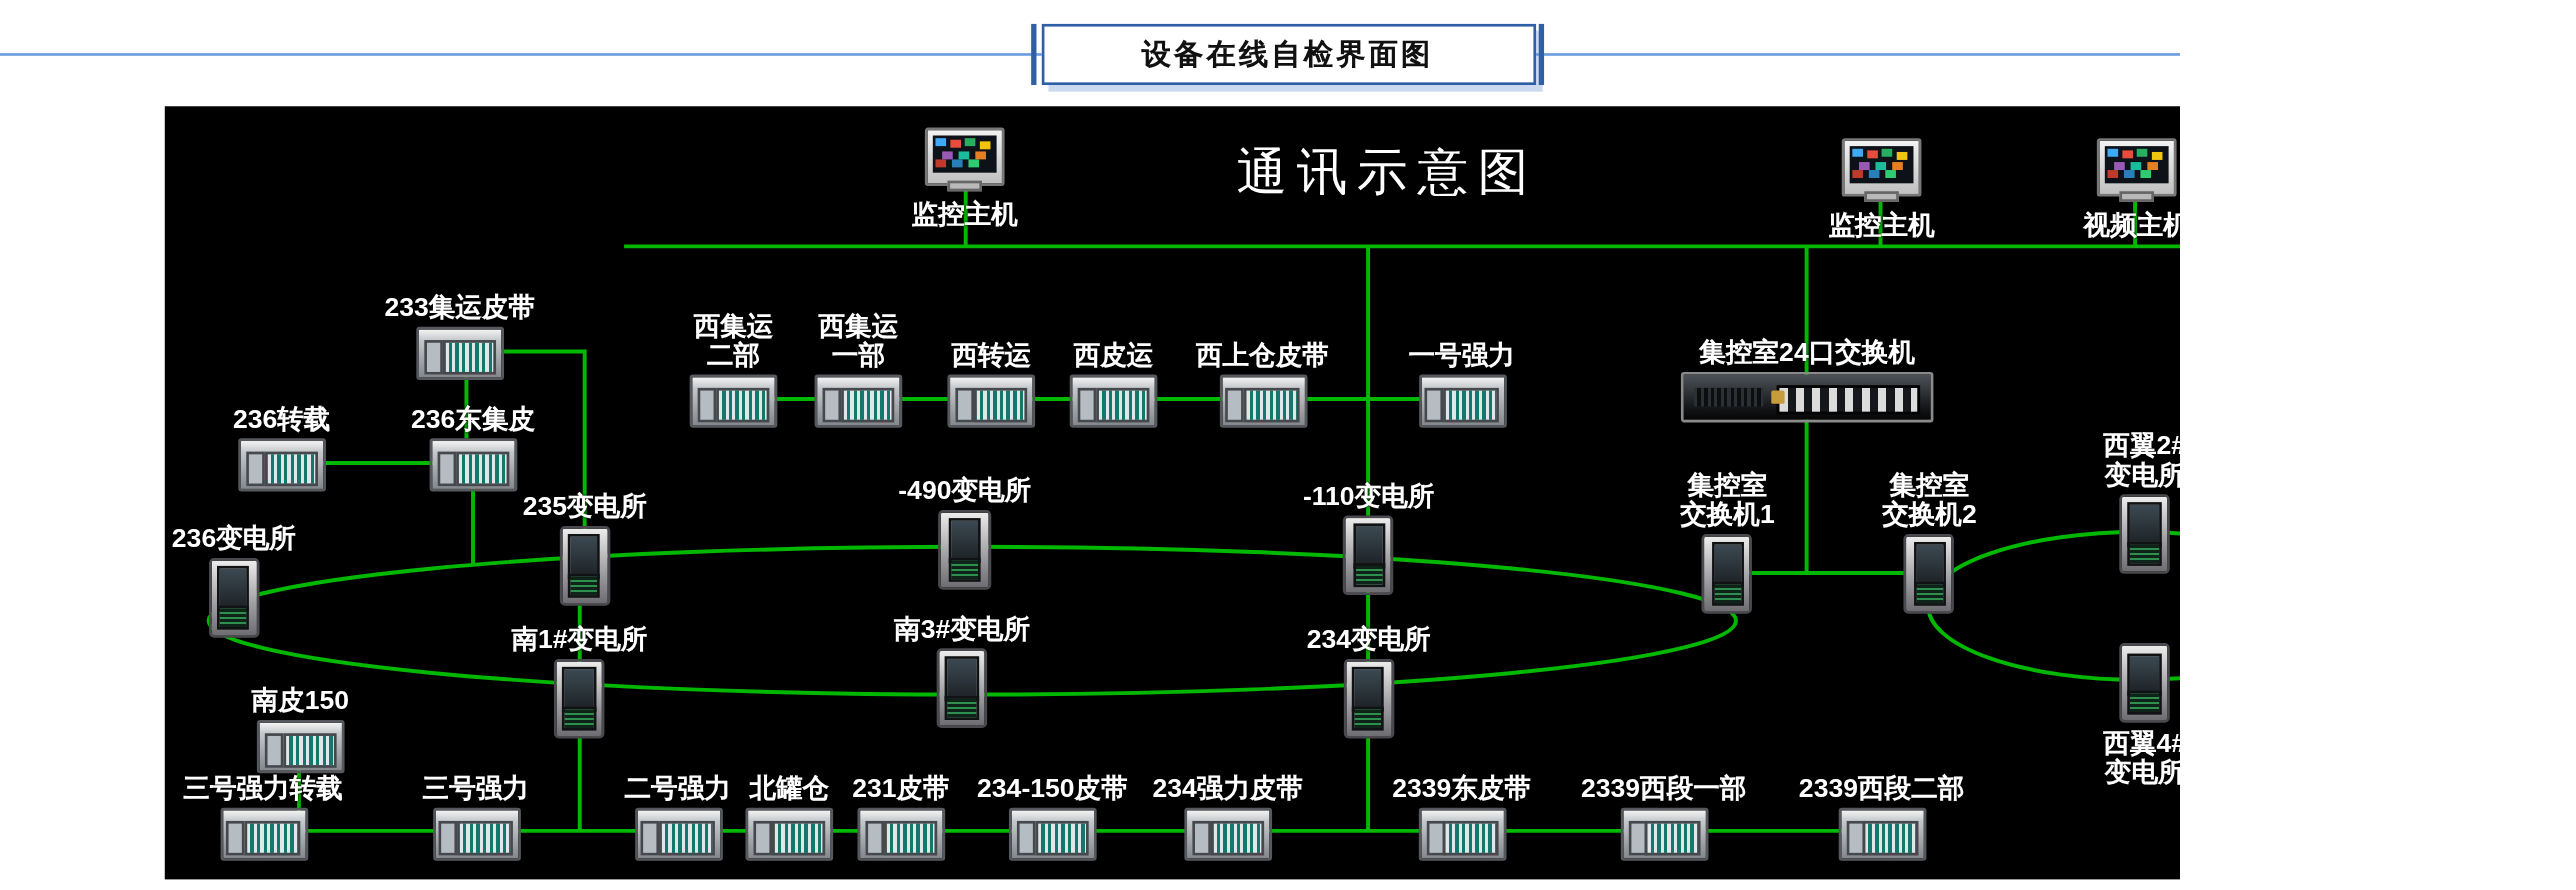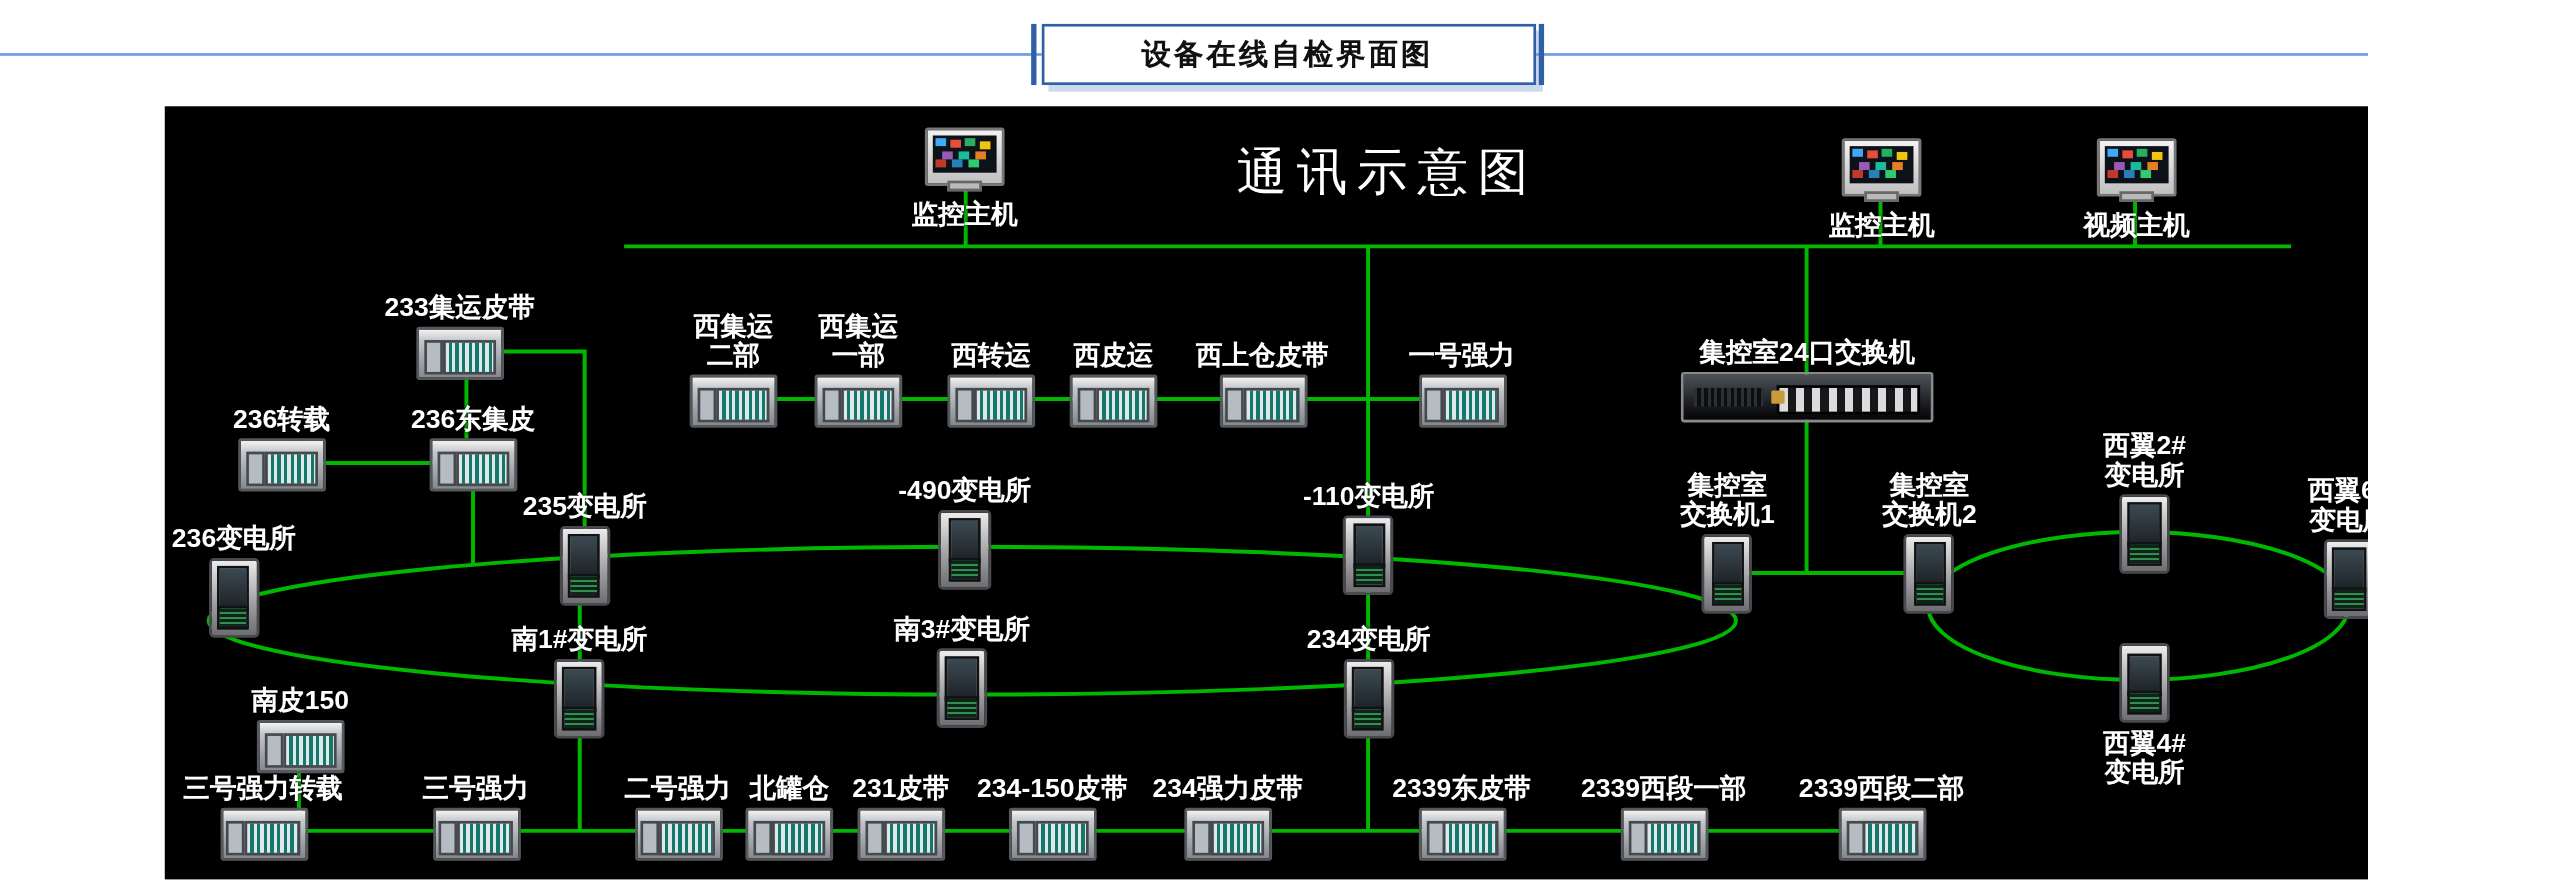--- a/index.html
+++ b/index.html
@@ -1,16 +1,16 @@
 <!DOCTYPE html>
 <html style="--line-color: #00b800;font-size:10px"><head>
 <meta charset="utf-8">
 <style>
   html,body{margin:0;padding:0;background:#fff;}
-  .viewport{position:relative;width:2368px;height:890px;overflow:hidden;background:#ffffff;}
+  .viewport{position:relative;width:2180px;height:890px;overflow:hidden;background:#ffffff;}
   .canvas{position:absolute;left:0;top:0;width:969px;height:335px;transform:scale(2.6576,2.6568);transform-origin:0 0;font-family:"Liberation Sans",sans-serif;}
 
   
   .header-line{position:absolute;left:0;top:20px;width:969px;height:1.2px;background:#6d9ee0;}
   .title-box{position:absolute;left:50%;top:8.7px;transform:translateX(-50%);width:184px;height:21px;background:#ffffff;border:1.2px solid #2f5fa5;box-shadow:2.5px 2.5px 0 rgba(110,150,210,0.35);display:flex;align-items:center;justify-content:center;z-index:5;}
   .title-box::before,.title-box::after{content:"";position:absolute;top:-1.2px;bottom:-1.2px;width:1.9px;background:#2f5fa5;}
   .title-box::before{left:-4.3px;}
   .title-box::after{right:-4.3px;}
   .title-box span{font-size:11px;font-weight:bold;color:#111;letter-spacing:1.2px;}
 

